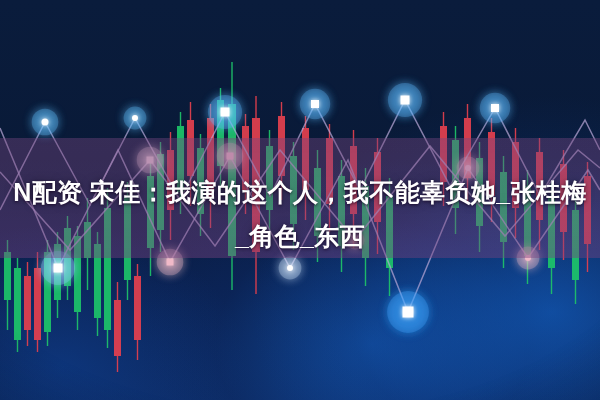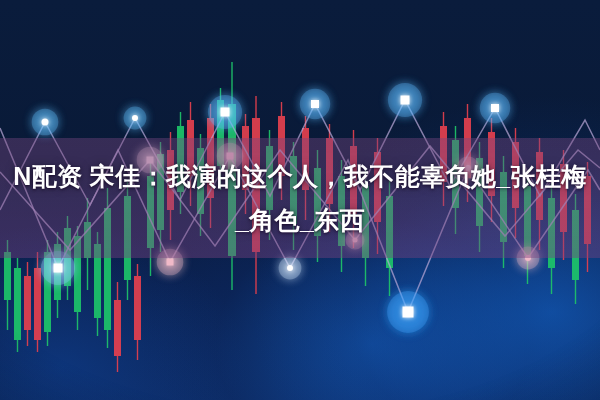--- a/index.html
+++ b/index.html
@@ -30,21 +30,21 @@
   svg.layer{position:absolute;inset:0;width:600px;height:400px;display:block;}
   .band-tint{
     position:absolute; left:0; right:0; top:138px; height:120px;
     background:linear-gradient(180deg,rgba(118,70,128,.42) 0%,rgba(126,74,134,.38) 50%,rgba(120,66,128,.44) 100%);
   }
 
   
   .title-wrap{
     position:absolute;
     left:0; right:0; top:138px; height:120px;
-    display:flex; align-items:center; justify-content:center;
+    display:flex; align-items:flex-end; justify-content:center;
     padding:0 8px;
     box-sizing:border-box;
   }
   .title{
     margin:0;
     width:100%;
     text-align:center;
     color:#ffffff;
     font-size:25px;
     line-height:44px;

